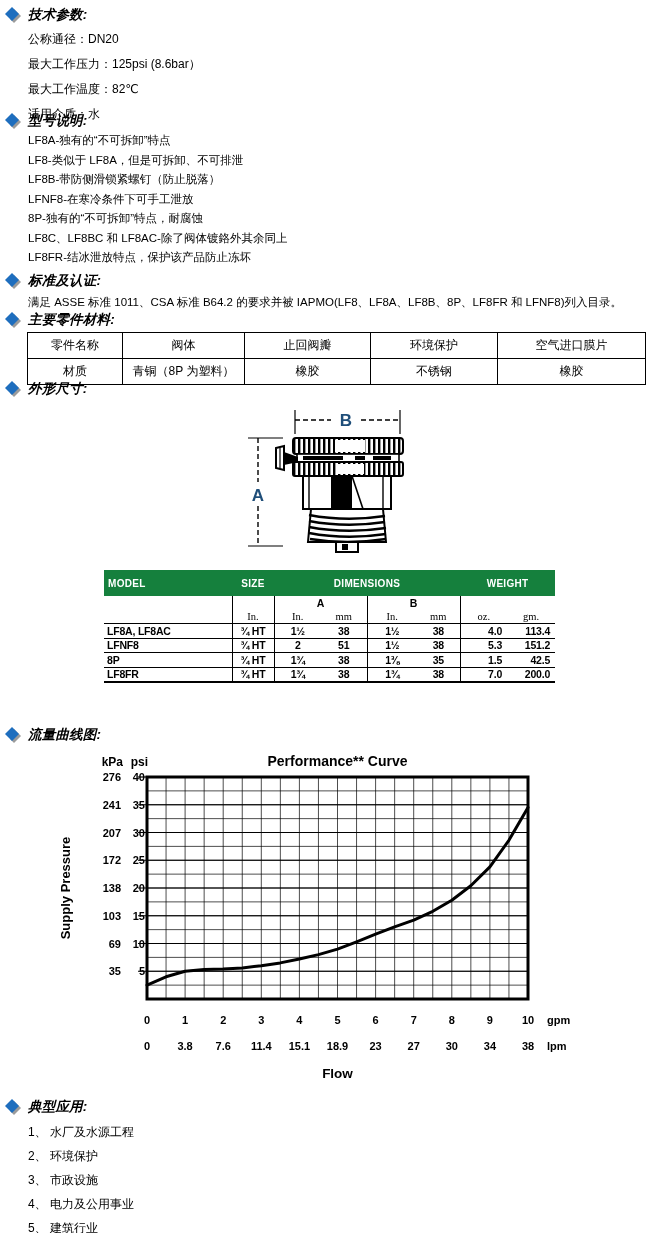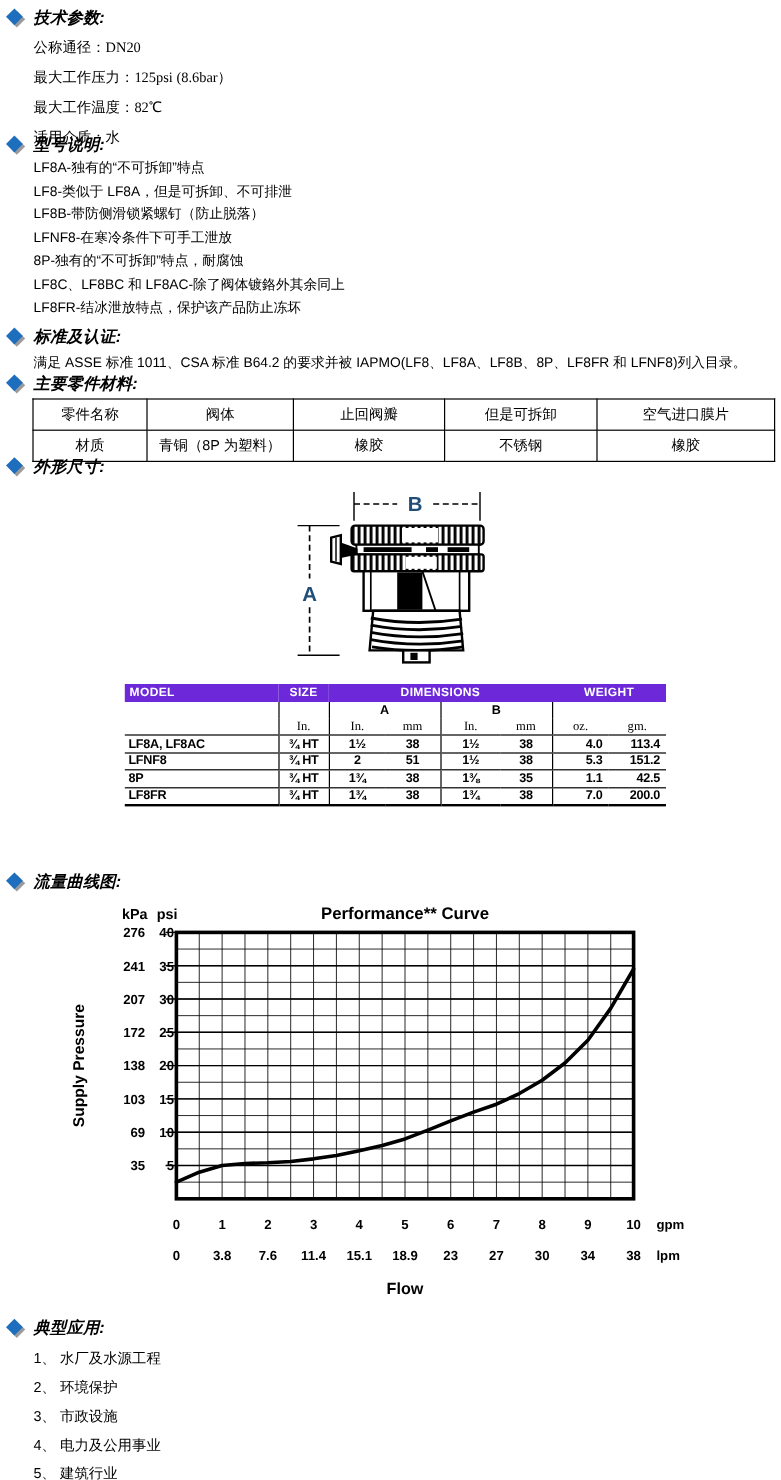--- a/index.html
+++ b/index.html
@@ -7,32 +7,32 @@
     width:651px;height:1233px;position:relative;background:#ffffff;
     font-family:"Liberation Sans","DejaVu Sans",sans-serif;color:#000;
     overflow:hidden;
   }
   .abs{position:absolute;}
   .sec-head{position:absolute;left:4px;display:flex;align-items:center;gap:6px;font-style:italic;}
   .sec-head .title{font-size:13.5px;font-weight:bold;color:#000;letter-spacing:0.2px;}
   .diamond-wrap{width:18px;height:18px;flex:0 0 18px;}
   .body-item{font-size:11.5px;color:#000;}
   .tech-items{position:absolute;left:28px;top:27px;}
-  .tech-items .body-item{height:25px;line-height:25px;font-size:12px;font-family:Liberation Serif, serif;}
+  .tech-items .body-item{height:25px;line-height:25px;font-size:12px;}
   .model-items{position:absolute;left:28px;top:131px;}
   .model-items .body-item{height:19.5px;line-height:19.5px;}
   .std-text{position:absolute;left:28px;top:295px;font-size:11.5px;}
   
   table{border-collapse:collapse;}
   .mat-table{position:absolute;left:27px;top:332px;width:618px;table-layout:fixed;}
   .mat-table td{border:1px solid #000;height:25px;text-align:center;font-size:12px;padding:0 2px;margin-top:20px;}
   
   .dim-table{position:absolute;left:104px;top:570px;width:451px;table-layout:fixed;font-size:10.5px;}
   .dim-table td,.dim-table th{padding:0;}
-  .dim-table .hbar th{background:#6d28d9;color:#fff;height:15px;font-size:10px;font-weight:bold;letter-spacing:0.3px;}
+  .dim-table .hbar th{background:#15803d;color:#fff;height:26px;font-size:10px;font-weight:bold;letter-spacing:0.3px;}
   .dim-table .hbar .lft{text-align:left;padding-left:4px;}
   .dim-table .sub td{height:14px;text-align:center;font-weight:bold;font-size:10.5px;}
   .dim-table .units td{height:13px;text-align:center;font-family:"Liberation Serif","DejaVu Serif",serif;font-size:10.5px;border-bottom:1px solid #000;}
   .dim-table .drow td{height:13.5px;border-bottom:1px solid #000;text-align:center;font-weight:bold;font-size:10.5px;letter-spacing:-0.2px;}
   .dim-table .drow td:first-child{text-align:left;padding-left:3px;}
   .dim-table .drow td.rt{text-align:right;padding-right:5px;}
   .dim-table .drow.last td{border-bottom:2px solid #000;}
   .bl{border-left:1px solid #000;}
   
   .app-items{position:absolute;left:28px;top:1120px;}
@@ -103,21 +103,21 @@
       <col style="width:122px">
       <col style="width:126px">
       <col style="width:127px">
       <col style="width:148px">
     </colgroup>
   <tbody>
       <tr>
     <td>零件名称</td>
     <td>阀体</td>
     <td>止回阀瓣</td>
-    <td>但是可拆卸</td>
+    <td>环境保护</td>
     <td>空气进口膜片</td>
   </tr>
   <tr>
     <td>材质</td>
     <td>青铜（8P 为塑料）</td>
     <td>橡胶</td>
     <td>不锈钢</td>
     <td>橡胶</td>
   </tr>
 </tbody>
@@ -242,21 +242,21 @@
     <td class="bl rt">5.3</td>
     <td class="rt">151.2</td>
   </tr>
   <tr class="drow">
     <td>8P</td>
     <td class="bl">¾ HT</td>
     <td class="bl">1¾</td>
     <td>38</td>
     <td class="bl">1⅜</td>
     <td>35</td>
-    <td class="bl rt">1.1</td>
+    <td class="bl rt">1.5</td>
     <td class="rt">42.5</td>
   </tr>
   <tr class="drow last">
     <td>LF8FR</td>
     <td class="bl">¾ HT</td>
     <td class="bl">1¾</td>
     <td>38</td>
     <td class="bl">1¾</td>
     <td>38</td>
     <td class="bl rt">7.0</td>

